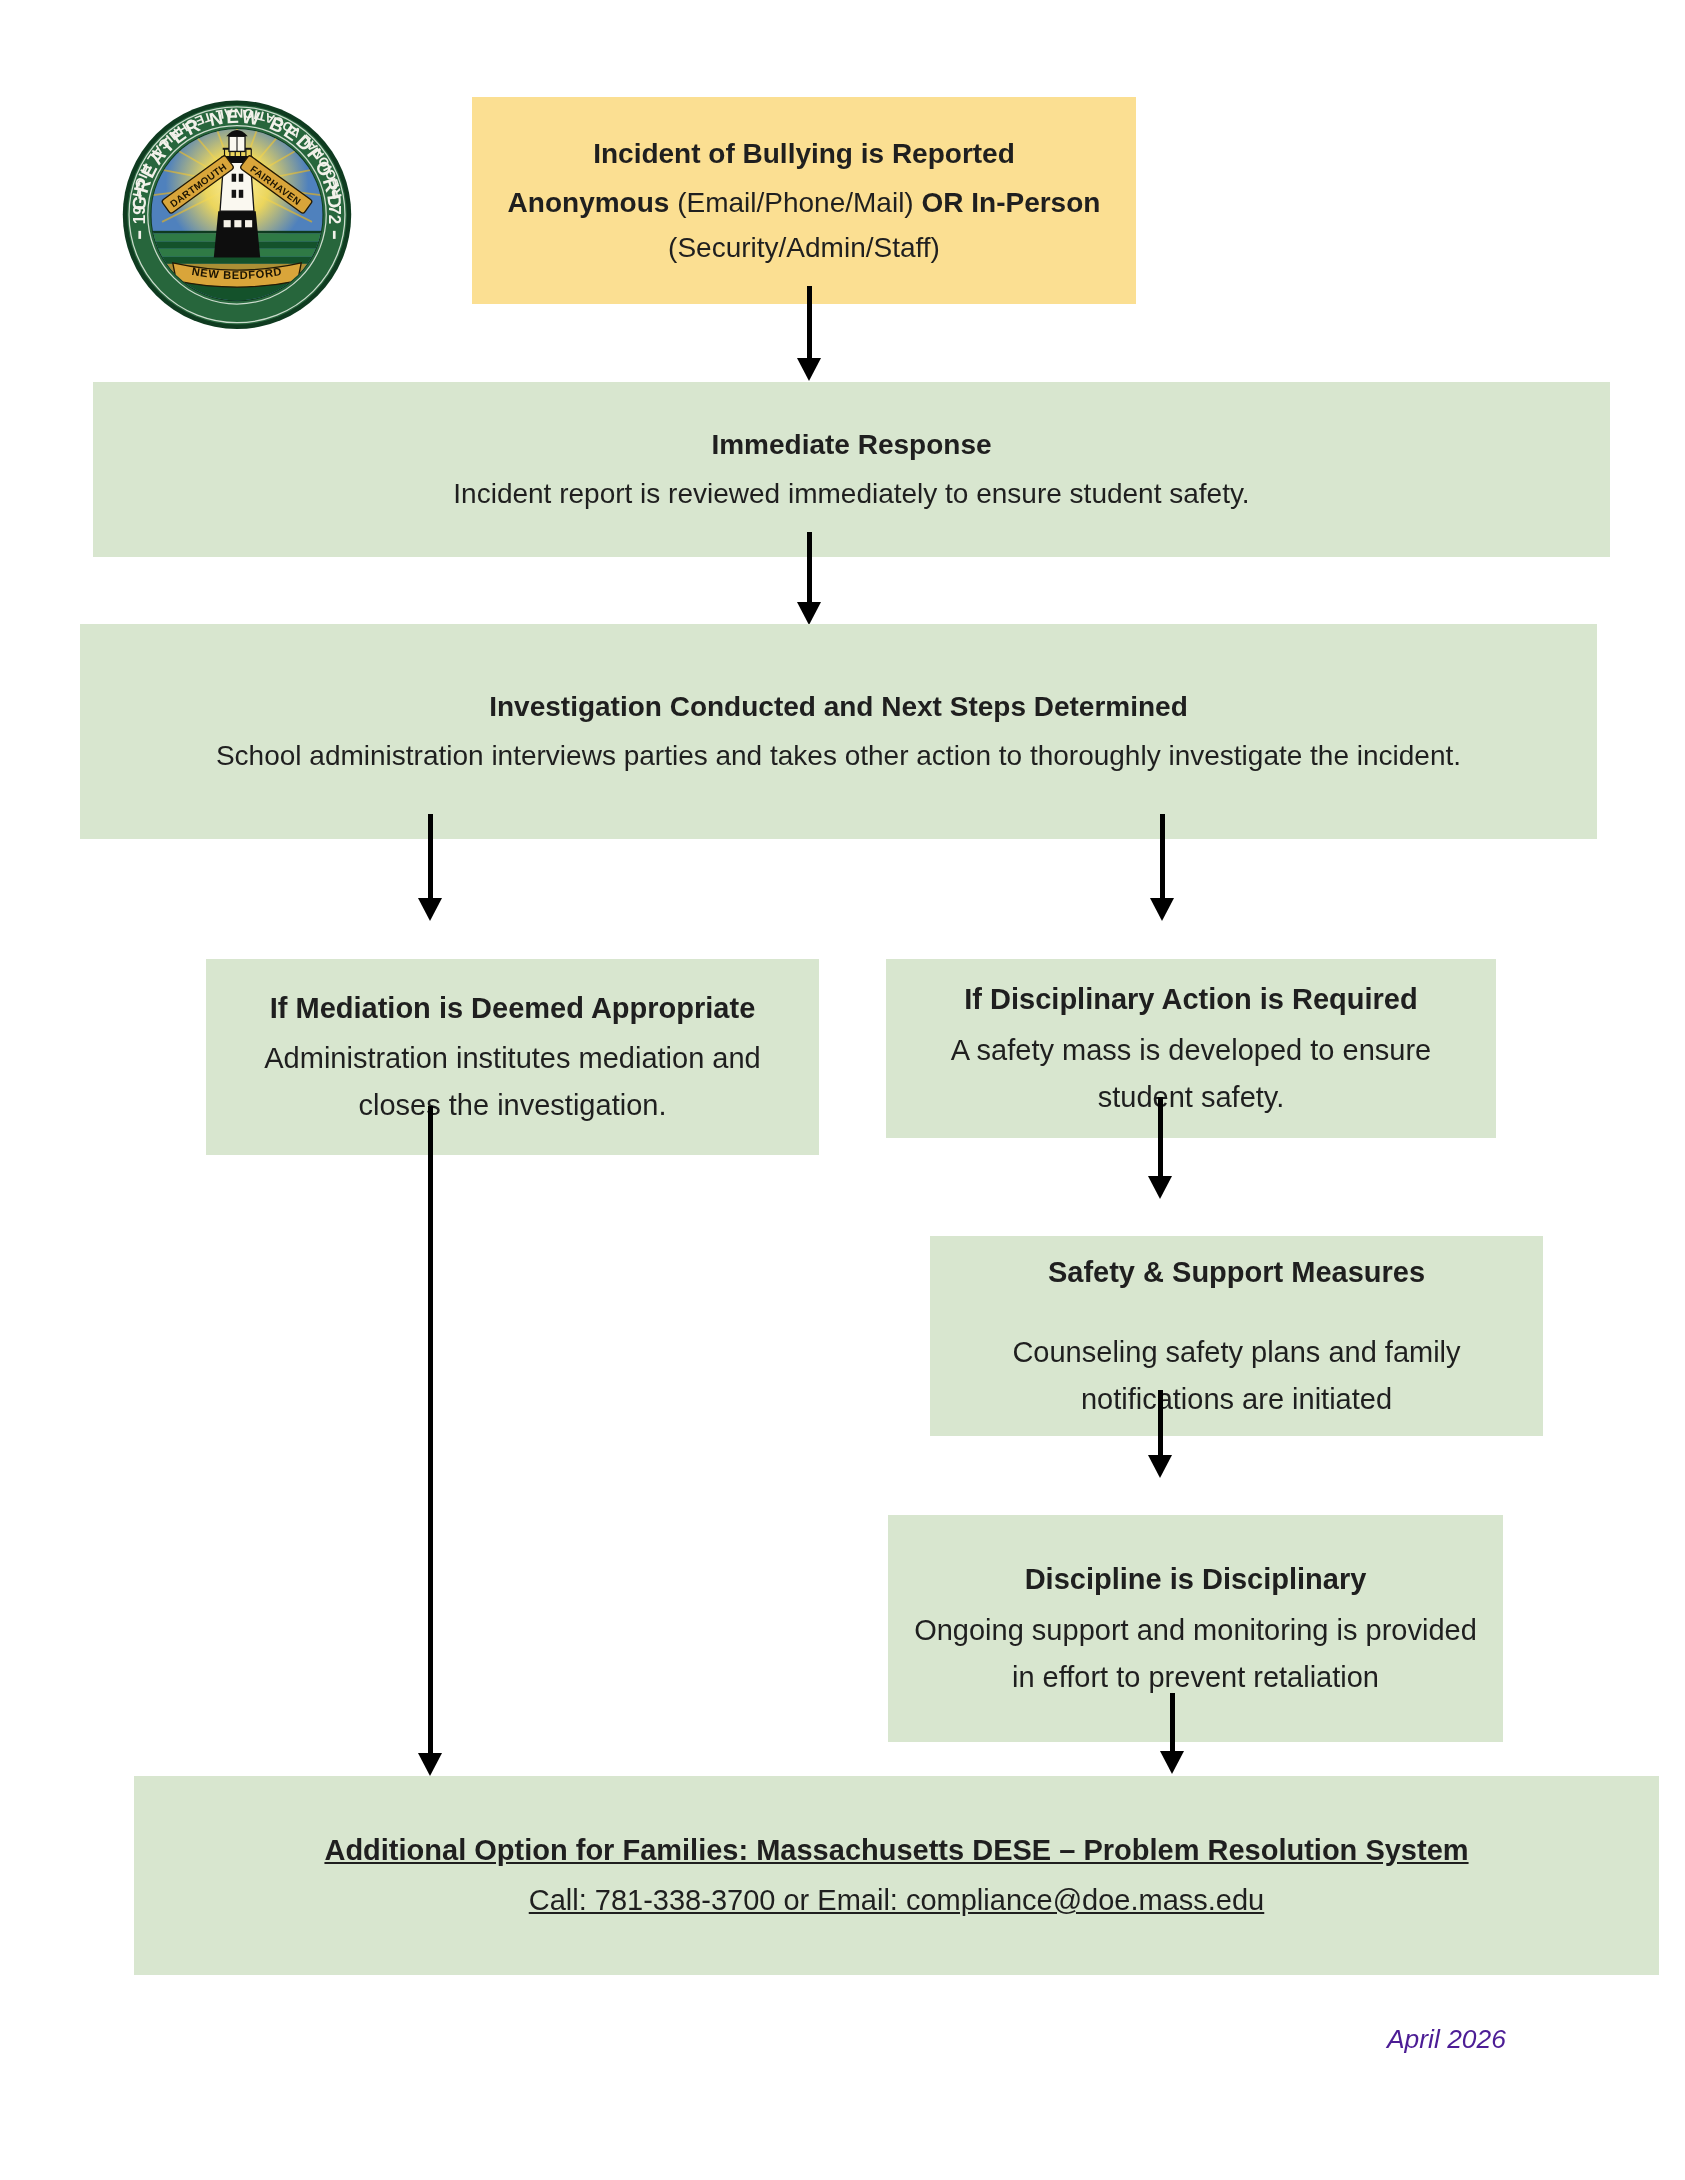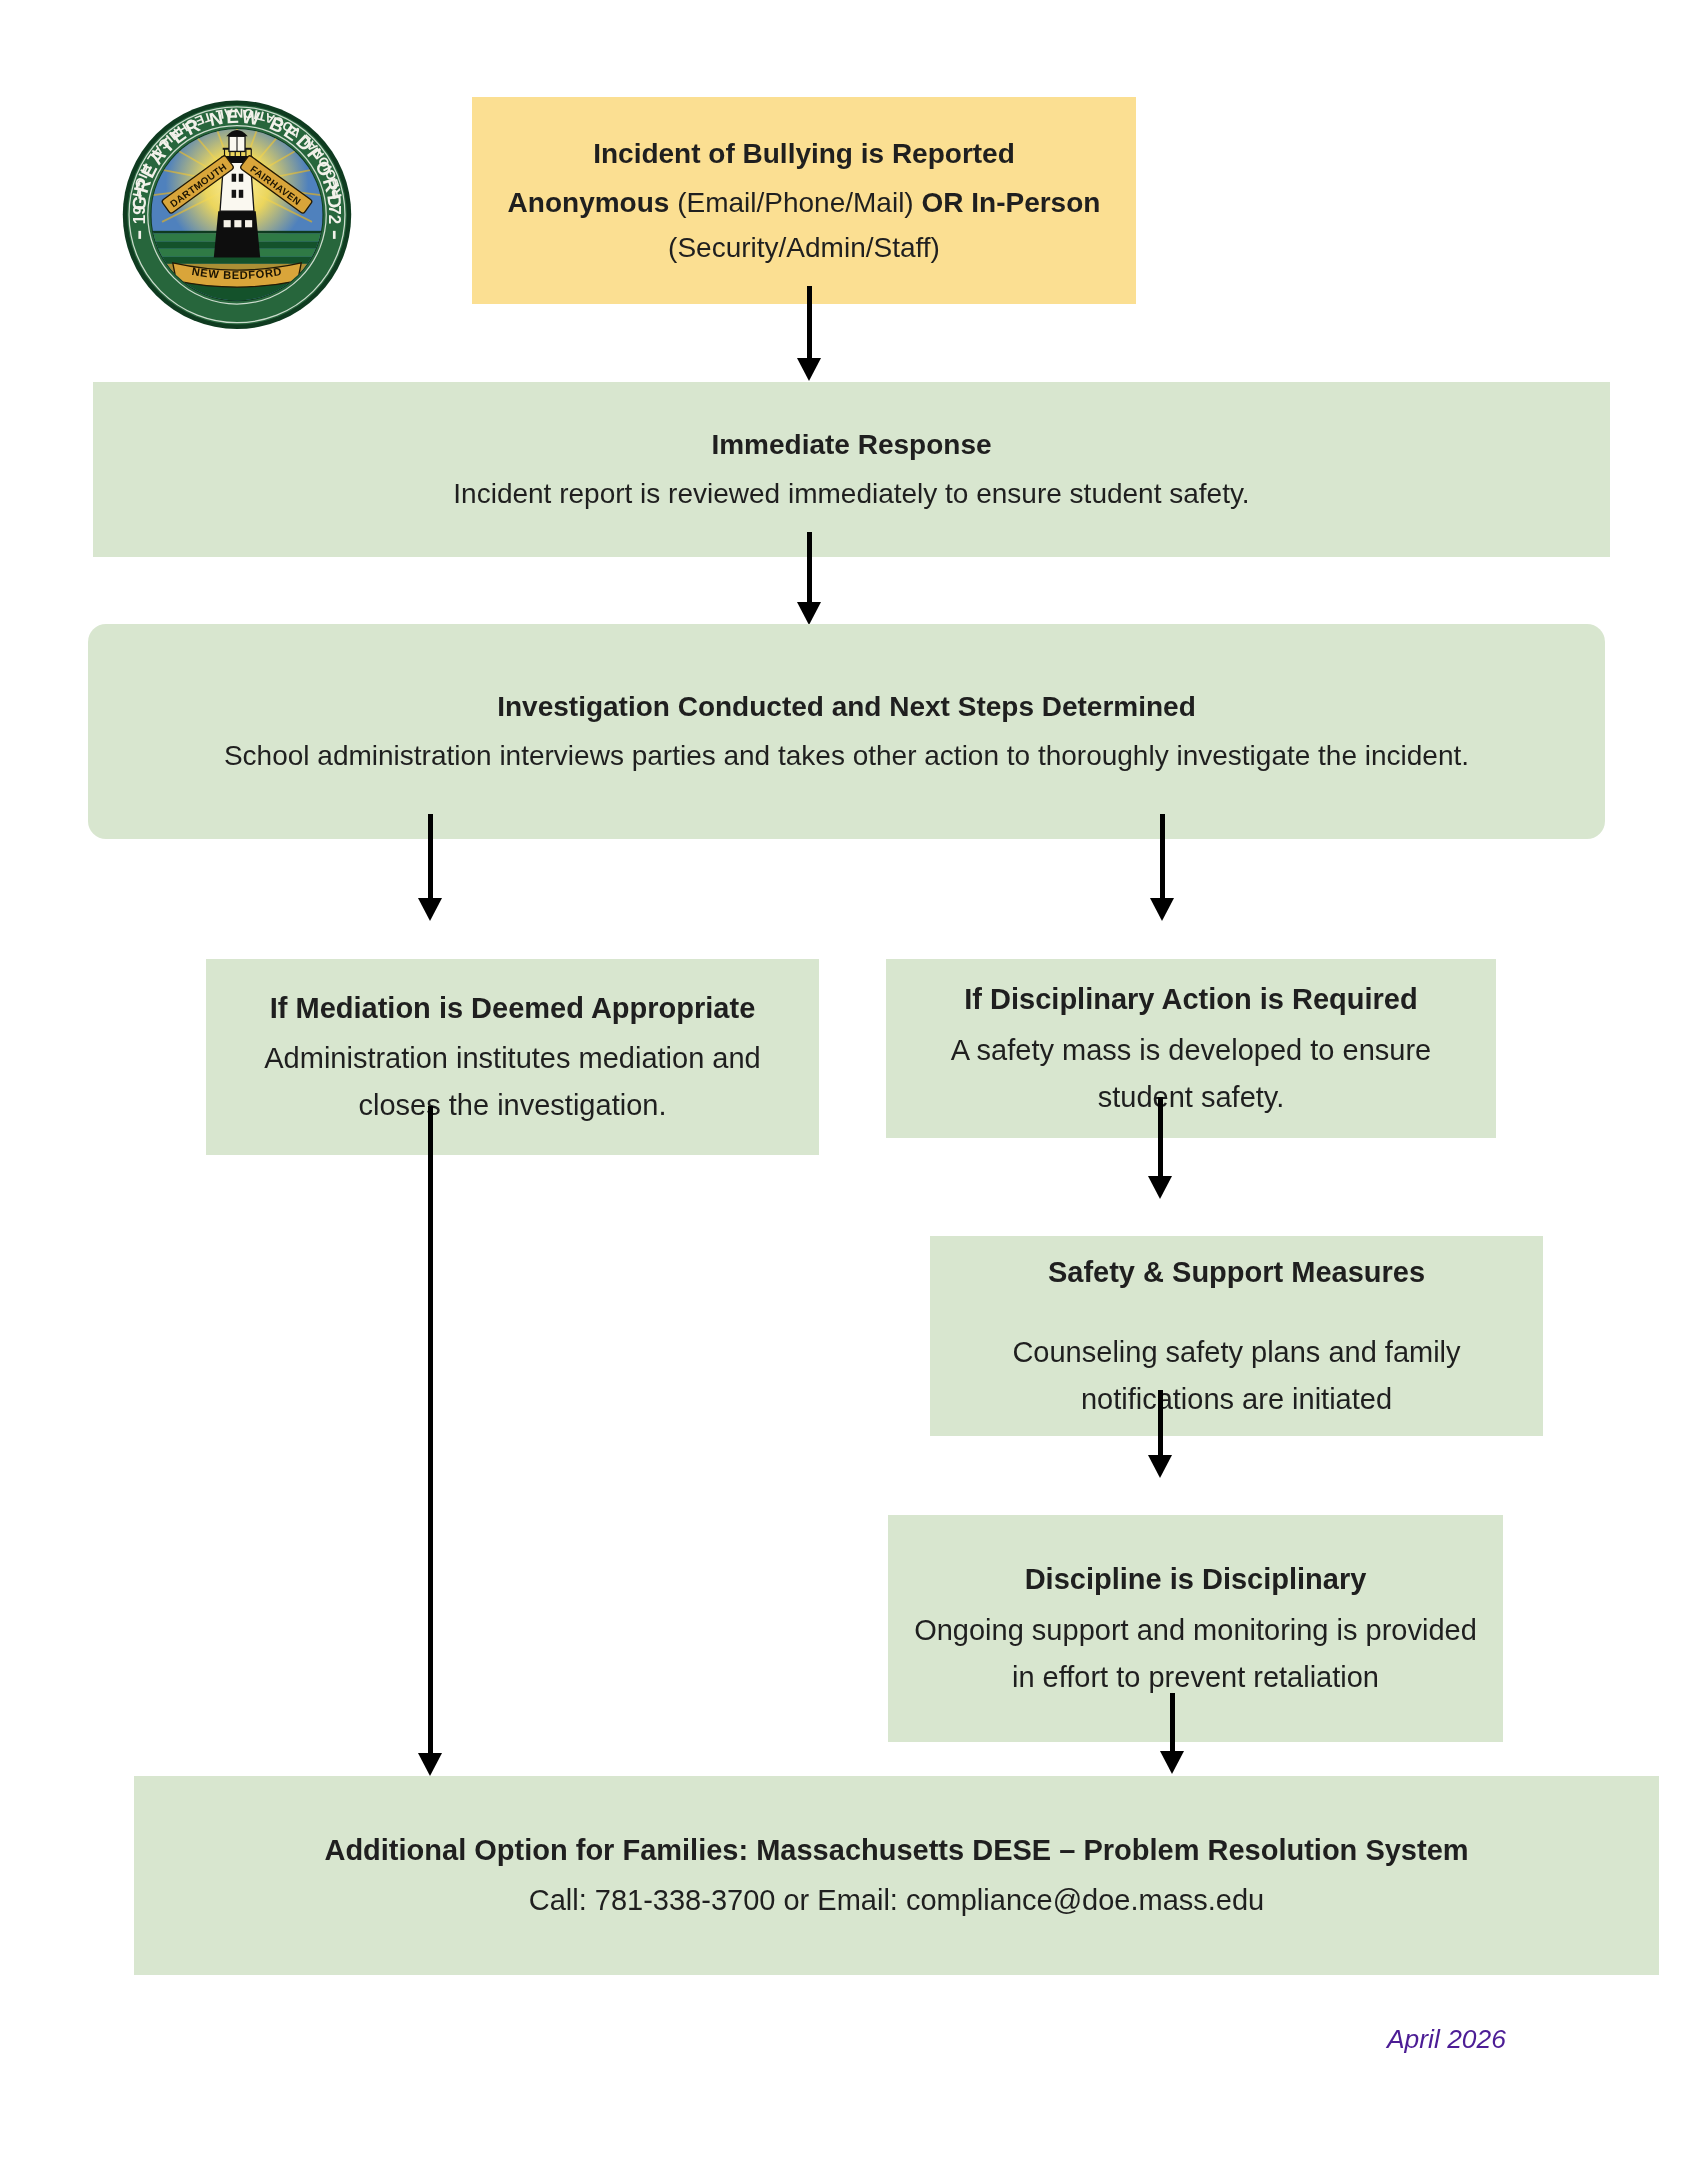--- a/index.html
+++ b/index.html
@@ -147,21 +147,21 @@
   <div class="node step wide" style="left:93px;top:382px;width:1449px;height:147px;">
     <div class="title">Immediate Response</div>
     <div class="body">Incident report is reviewed immediately to ensure student safety.</div>
   </div>
 
   <div class="arrow" style="left:796px;top:532px;height:93px;">
       <i class="shaft"></i>
       <i class="head"></i>
     </div>
 
-  <div class="node step wide" style="left:88px;top:624px;width:1449px;height:187px;border-radius:18px;">
+  <div class="node step wide" style="left:80px;top:624px;width:1449px;height:187px;">
     <div class="title">Investigation Conducted and Next Steps Determined</div>
     <div class="body">School administration interviews parties and takes other action to thoroughly investigate the incident.</div>
   </div>
 
   <div class="arrow" style="left:417px;top:814px;height:107px;">
       <i class="shaft"></i>
       <i class="head"></i>
     </div>
   <div class="arrow" style="left:1149px;top:814px;height:107px;">
       <i class="shaft"></i>
@@ -200,21 +200,21 @@
 
   <div class="arrow" style="left:417px;top:1106px;height:670px;">
       <i class="shaft"></i>
       <i class="head"></i>
     </div>
   <div class="arrow" style="left:1159px;top:1693px;height:81px;">
       <i class="shaft"></i>
       <i class="head"></i>
     </div>
 
-  <div class="node step" style="left:134px;top:1776px;width:1457px;height:182px;padding:8.5px 34px;">
+  <div class="node step" style="left:134px;top:1776px;width:1457px;height:182px;padding:8.5px 34px;text-decoration:underline;">
     <div class="title">Additional Option for Families: Massachusetts DESE – Problem Resolution System</div>
     <div class="body">Call: 781-338-3700 or Email: compliance@doe.mass.edu</div>
   </div>
 
   <div class="date">April 2026</div>
 
 </div>
 
 
 </body></html>

